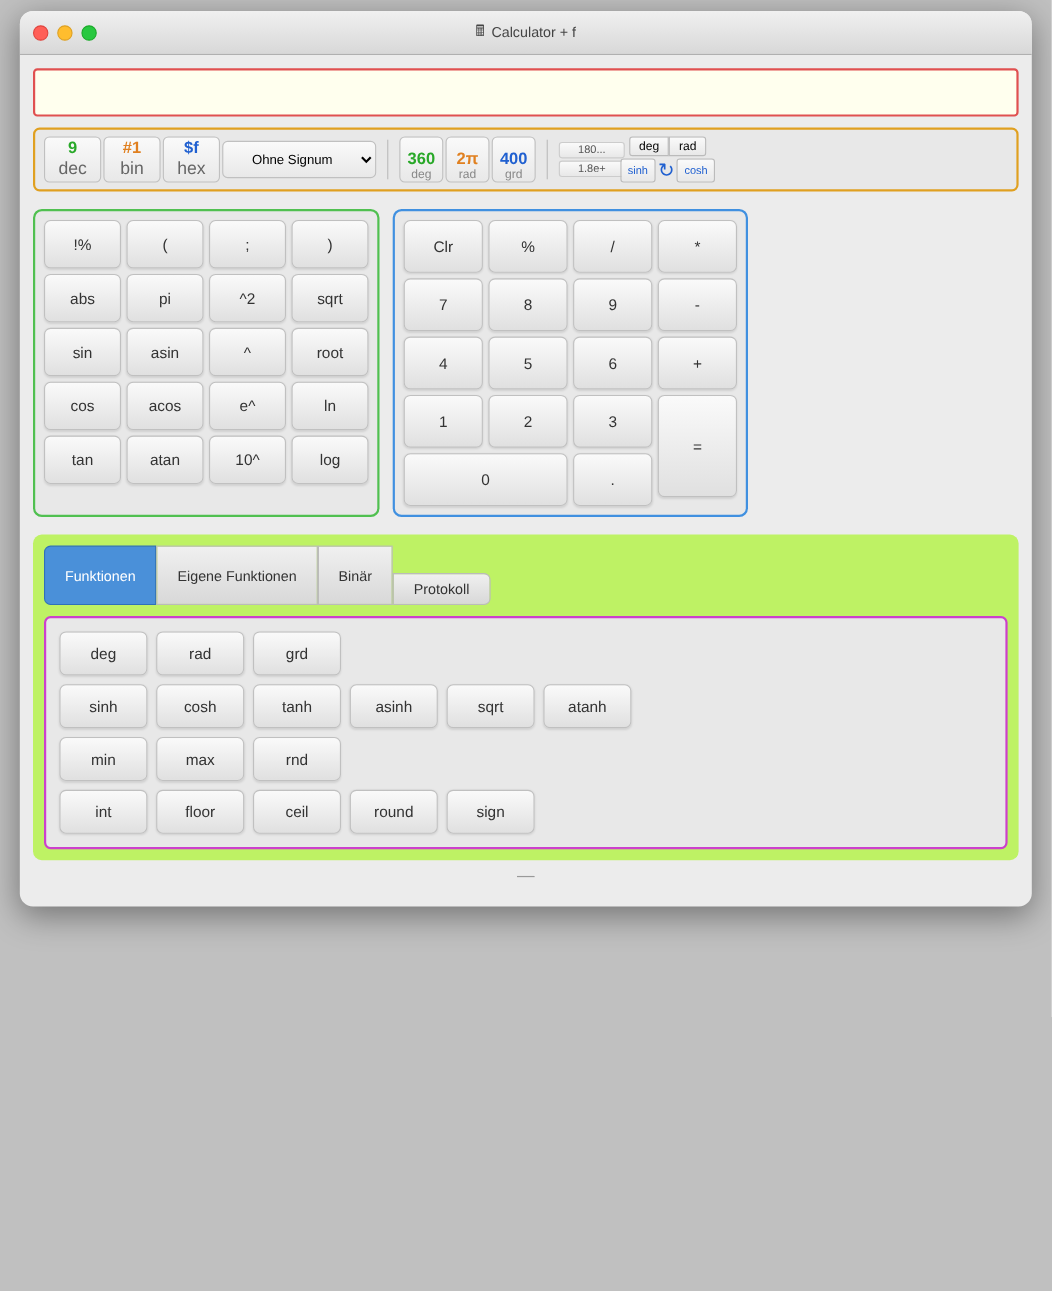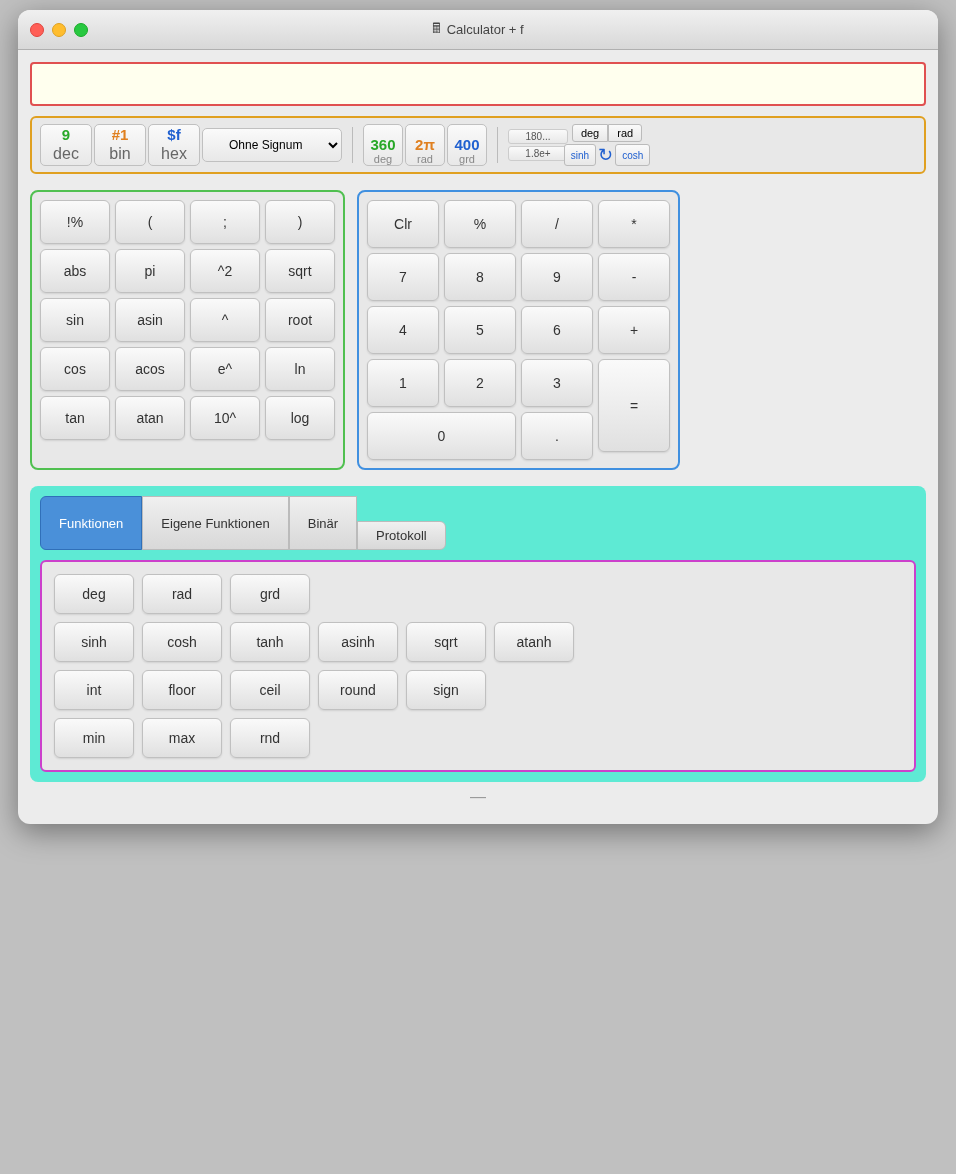--- a/index.html
+++ b/index.html
@@ -273,21 +273,21 @@
       grid-row: span 2;
       height: 93px;
     }
     .zero-btn {
       grid-column: span 2;
       min-width: 149px;
     }
 
     
     .bottom-panel {
-      background: #5eead4;
+      background: #bef264;
       border-radius: 8px;
       padding: 10px;
       margin-top: 0;
     }
     .tabs-row {
       display: flex;
       gap: 0;
       margin-bottom: 10px;
     }
     .tab-btn {
@@ -488,29 +488,29 @@
           </div>
           <div class="func-row">
             <button class="func-btn">sinh</button>
             <button class="func-btn">cosh</button>
             <button class="func-btn">tanh</button>
             <button class="func-btn">asinh</button>
             <button class="func-btn">sqrt</button>
             <button class="func-btn">atanh</button>
           </div>
           <div class="func-row">
+            <button class="func-btn">min</button>
+            <button class="func-btn">max</button>
+            <button class="func-btn">rnd</button>
+          </div>
+          <div class="func-row">
             <button class="func-btn">int</button>
             <button class="func-btn">floor</button>
             <button class="func-btn">ceil</button>
             <button class="func-btn">round</button>
             <button class="func-btn">sign</button>
           </div>
-          <div class="func-row">
-            <button class="func-btn">min</button>
-            <button class="func-btn">max</button>
-            <button class="func-btn">rnd</button>
-          </div>
         </div>
     </div>
 
     <div class="bottom-handle">— </div>
   </div>
 </div>
 
 </body></html>

